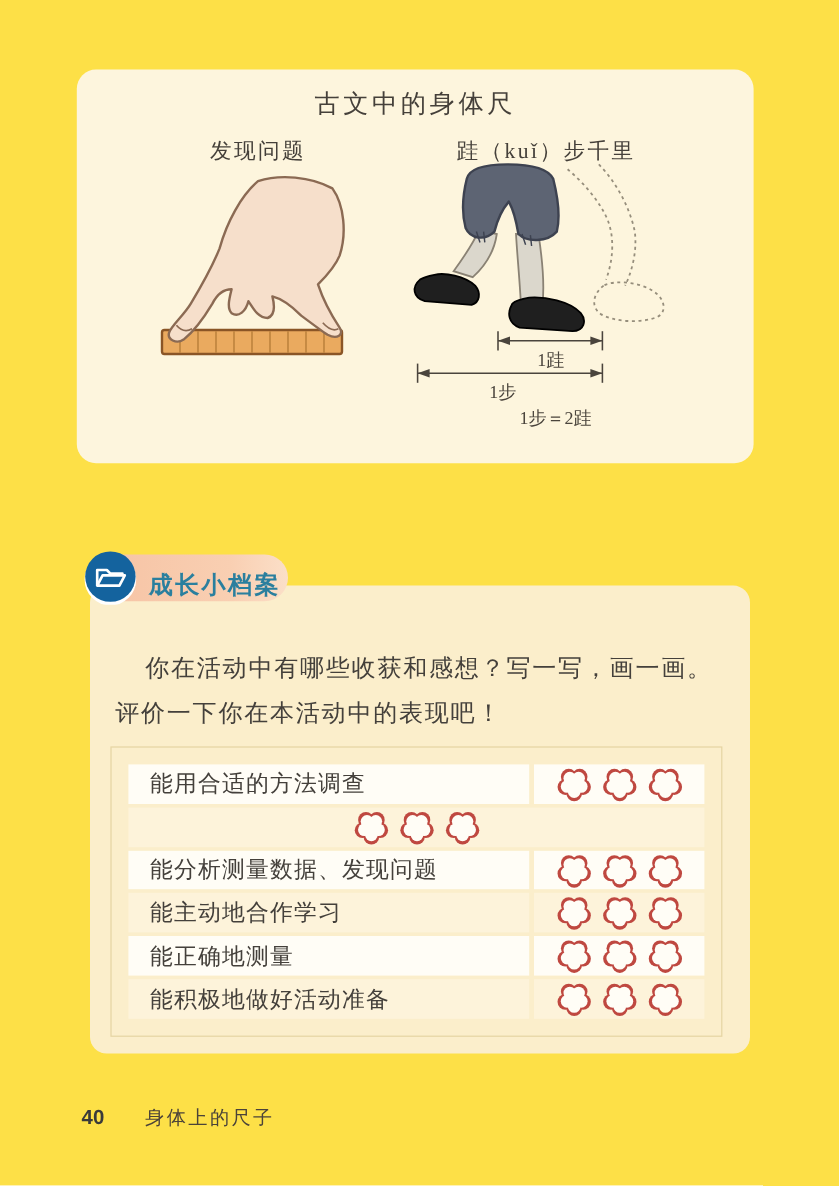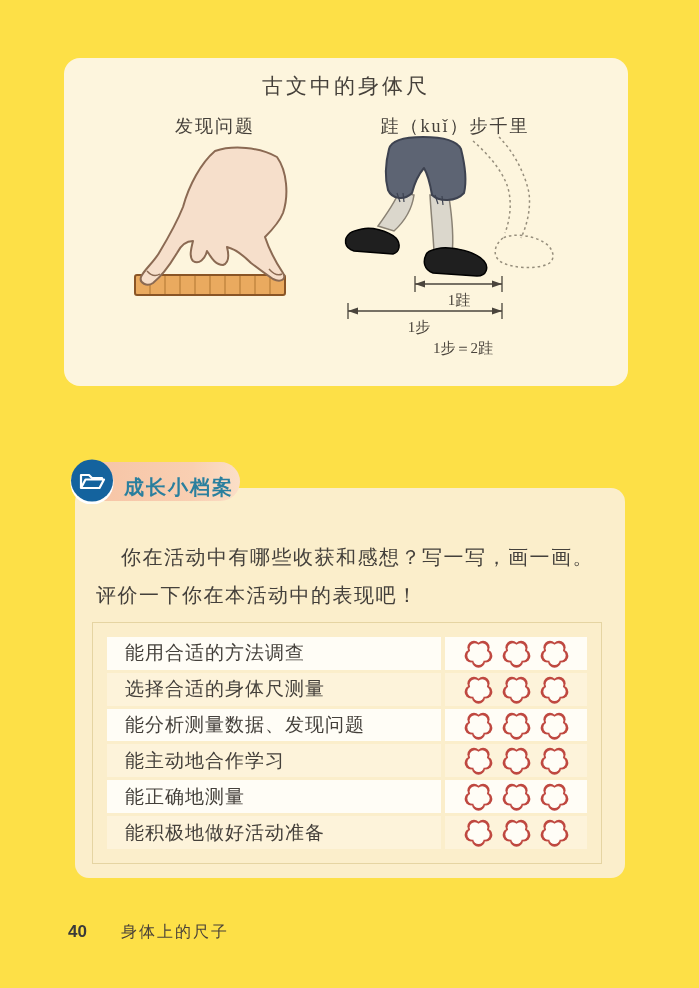--- a/index.html
+++ b/index.html
@@ -196,21 +196,20 @@
           </svg>
         <svg class="flower" viewBox="-50 -50 100 100">
             <use href="#plum"></use>
           </svg>
         <svg class="flower" viewBox="-50 -50 100 100">
             <use href="#plum"></use>
           </svg>
       </div>
     </div>
     <div class="eval-row">
-      <div class="cell cell-label">选择合适的身体尺测量</div>
       <div class="cell cell-flowers">
         <svg class="flower" viewBox="-50 -50 100 100">
             <use href="#plum"></use>
           </svg>
         <svg class="flower" viewBox="-50 -50 100 100">
             <use href="#plum"></use>
           </svg>
         <svg class="flower" viewBox="-50 -50 100 100">
             <use href="#plum"></use>
           </svg>

